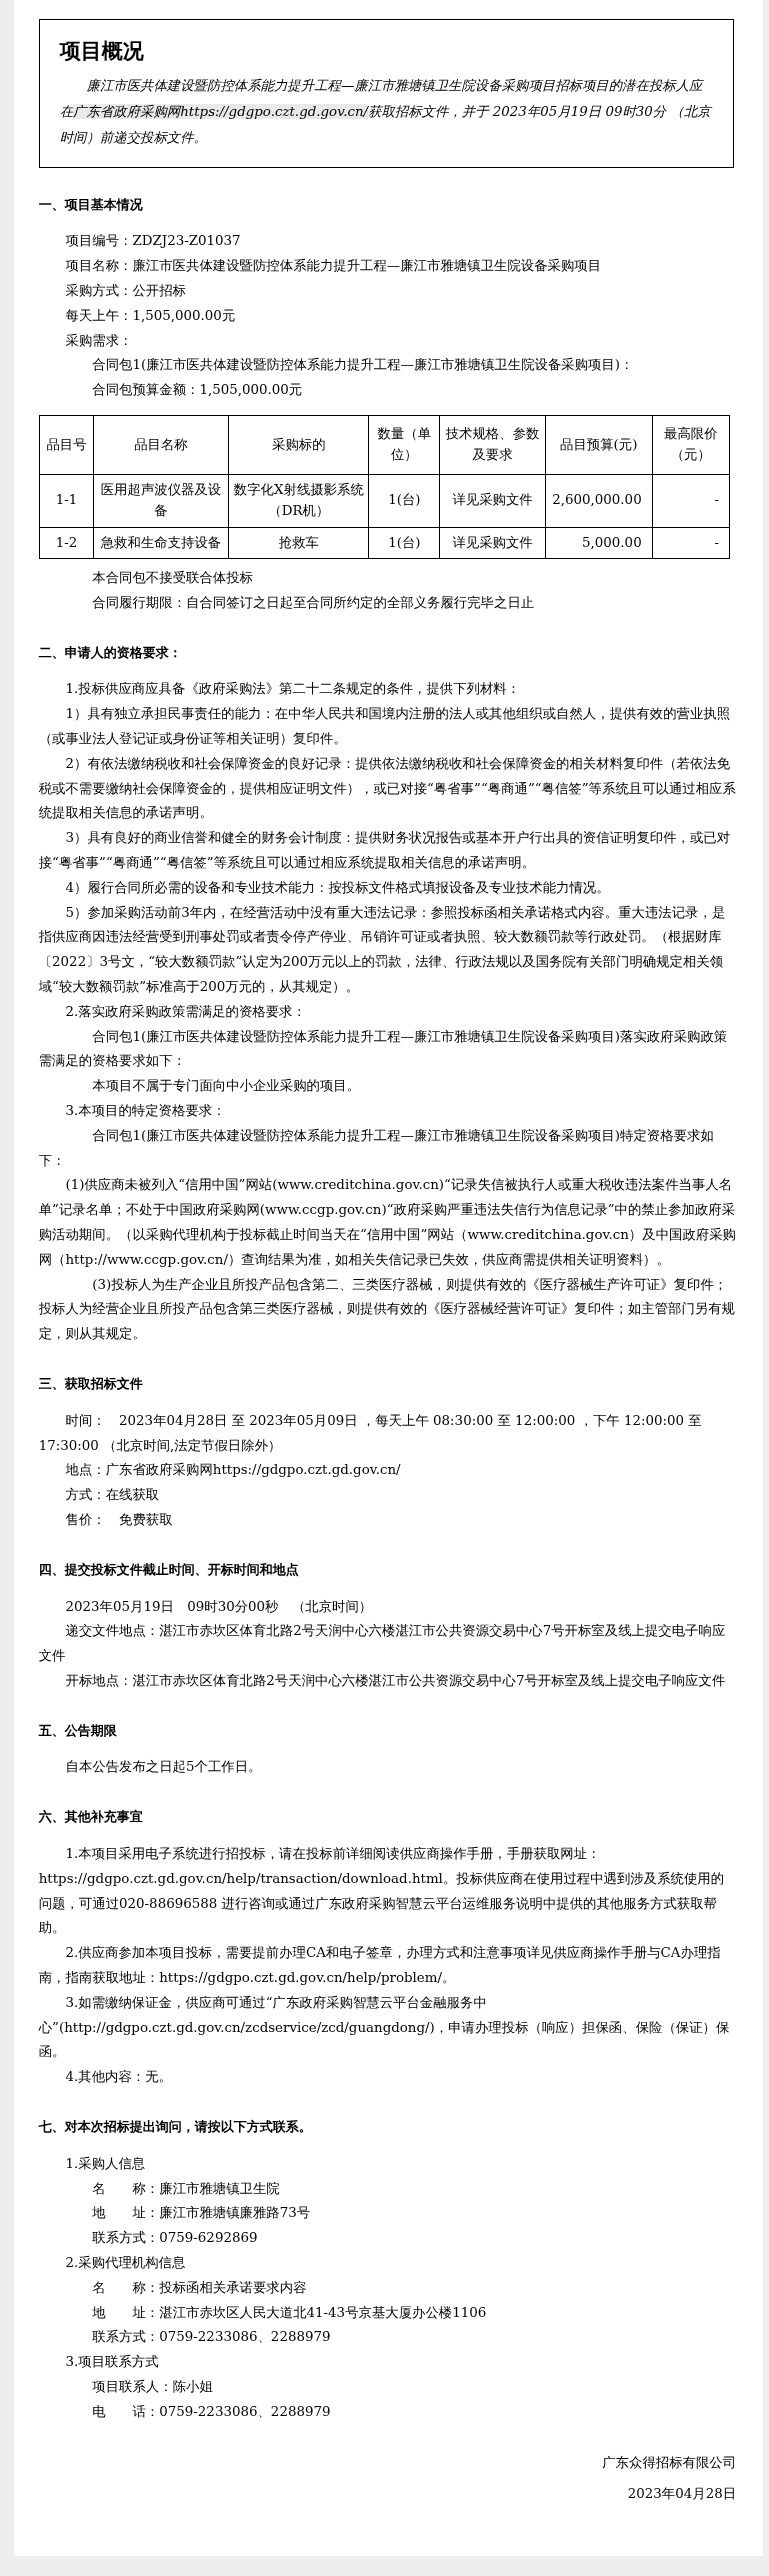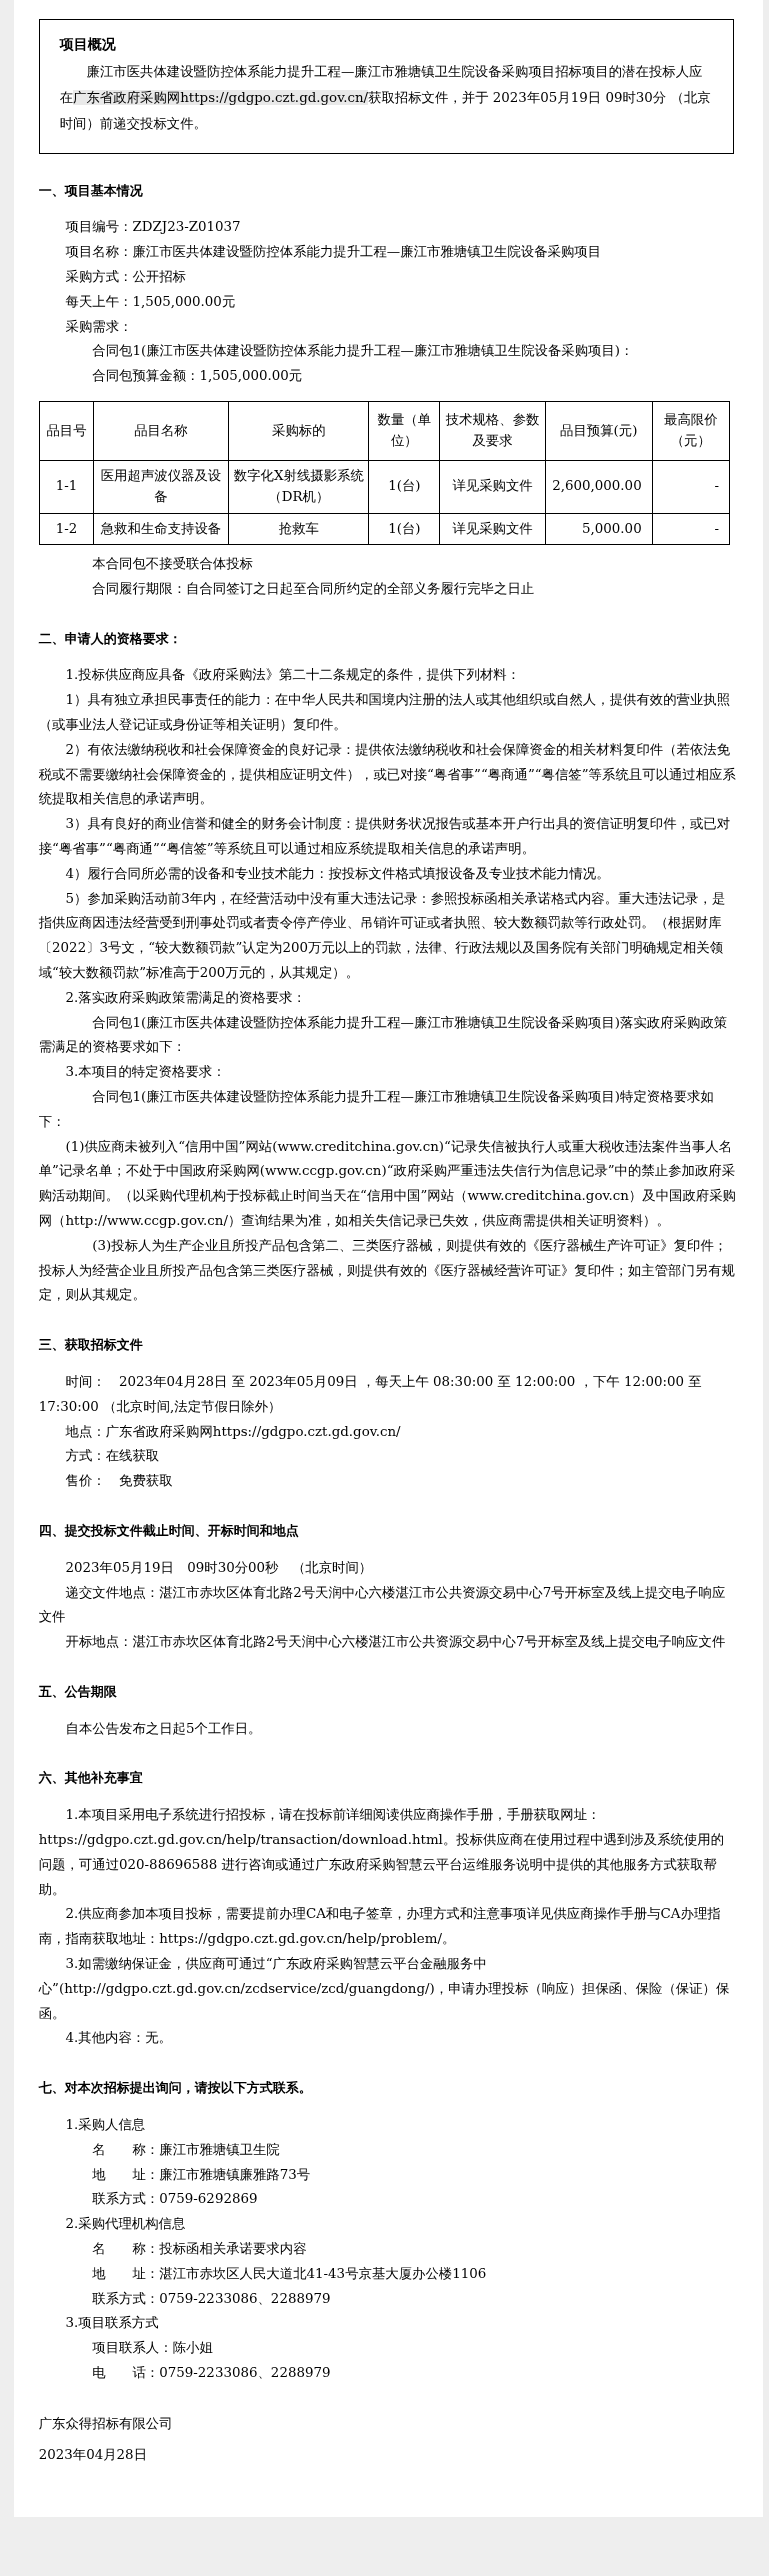--- a/index.html
+++ b/index.html
@@ -24,46 +24,46 @@
     font-weight:bold;
     margin:25px 0 13.4px 0;
     line-height:1.8;
   }
   .overview-box{
     border:0.8px solid #000;
     padding:10px 20px 15px 20px;
     margin:0 1.7px 6.7px 0;
   }
   .box-title{
-    font-size:14px;
+    font-size:21px;
     font-weight:bold;
     line-height:2;
     margin-bottom:1.7px;
   }
-  .overview-box p{text-indent:2em;line-height:1.95;}
+  .overview-box p{text-indent:2em;line-height:1.95;font-style:italic;}
   .hl{background:#e9e9e9;}
   table{
     width:99%;
     border-collapse:collapse;
     table-layout:fixed;
     margin:11.8px 0 6.7px 0.8px;
   }
   th,td{
     border:0.8px solid #000;
     font-weight:normal;
     text-align:center;
     padding:5px 3.4px;
     line-height:1.55;
     font-size:13.4px;
     word-break:break-all;
   }
   thead th{padding:8.4px 3.4px;}
   td.num{text-align:right;padding-right:10px;}
   .footer{margin-top:23.5px;}
-  .footer p{line-height:2.3;}
+  .footer p{text-align:right;line-height:2.3;}
 </style>
 </head>
 <body>
 
 <div class="page">
 
   <div class="overview-box">
     <div class="box-title">项目概况</div>
     <p><span>廉江市医共体建设暨防控体系能力提升工程—廉江市雅塘镇卫生院设备采购项目招标项目的潜在投标人应在</span><span class="hl">广东省政府采购网https://gdgpo.czt.gd.gov.cn/</span><span>获取招标文件，并于 2023年05月19日 09时30分 （北京时间）前递交投标文件。</span></p>
   </div>
@@ -125,20 +125,21 @@
 
   <h2>二、申请人的资格要求：</h2>
   <p class="ind2">1.投标供应商应具备《政府采购法》第二十二条规定的条件，提供下列材料：</p>
   <p class="ind2">1）具有独立承担民事责任的能力：在中华人民共和国境内注册的法人或其他组织或自然人，提供有效的营业执照（或事业法人登记证或身份证等相关证明）复印件。</p>
   <p class="ind2">2）有依法缴纳税收和社会保障资金的良好记录：提供依法缴纳税收和社会保障资金的相关材料复印件（若依法免税或不需要缴纳社会保障资金的，提供相应证明文件），或已对接“粤省事”“粤商通”“粤信签”等系统且可以通过相应系统提取相关信息的承诺声明。</p>
   <p class="ind2">3）具有良好的商业信誉和健全的财务会计制度：提供财务状况报告或基本开户行出具的资信证明复印件，或已对接“粤省事”“粤商通”“粤信签”等系统且可以通过相应系统提取相关信息的承诺声明。</p>
   <p class="ind2">4）履行合同所必需的设备和专业技术能力：按投标文件格式填报设备及专业技术能力情况。</p>
   <p class="ind2">5）参加采购活动前3年内，在经营活动中没有重大违法记录：参照投标函相关承诺格式内容。重大违法记录，是指供应商因违法经营受到刑事处罚或者责令停产停业、吊销许可证或者执照、较大数额罚款等行政处罚。（根据财库〔2022〕3号文，“较大数额罚款”认定为200万元以上的罚款，法律、行政法规以及国务院有关部门明确规定相关领域“较大数额罚款”标准高于200万元的，从其规定）。</p>
   <p class="ind2">2.落实政府采购政策需满足的资格要求：</p>
   <p class="ind4">合同包1(廉江市医共体建设暨防控体系能力提升工程—廉江市雅塘镇卫生院设备采购项目)落实政府采购政策需满足的资格要求如下：</p>
+  <p class="ind4">本项目不属于专门面向中小企业采购的项目。</p>
   <p class="ind2">3.本项目的特定资格要求：</p>
   <p class="ind4">合同包1(廉江市医共体建设暨防控体系能力提升工程—廉江市雅塘镇卫生院设备采购项目)特定资格要求如下：</p>
   <p class="ind2">(1)供应商未被列入“信用中国”网站(www.creditchina.gov.cn)“记录失信被执行人或重大税收违法案件当事人名单”记录名单；不处于中国政府采购网(www.ccgp.gov.cn)“政府采购严重违法失信行为信息记录”中的禁止参加政府采购活动期间。（以采购代理机构于投标截止时间当天在“信用中国”网站（www.creditchina.gov.cn）及中国政府采购网（http://www.ccgp.gov.cn/）查询结果为准，如相关失信记录已失效，供应商需提供相关证明资料）。</p>
   <p class="ind4">(3)投标人为生产企业且所投产品包含第二、三类医疗器械，则提供有效的《医疗器械生产许可证》复印件；投标人为经营企业且所投产品包含第三类医疗器械，则提供有效的《医疗器械经营许可证》复印件；如主管部门另有规定，则从其规定。</p>
 
   <h2>三、获取招标文件</h2>
   <p class="ind2">时间：　2023年04月28日 至 2023年05月09日 ，每天上午 08:30:00 至 12:00:00 ，下午 12:00:00 至 17:30:00 （北京时间,法定节假日除外）</p>
   <p class="ind2">地点：广东省政府采购网https://gdgpo.czt.gd.gov.cn/</p>
   <p class="ind2">方式：在线获取</p>
   <p class="ind2">售价：　免费获取</p>

